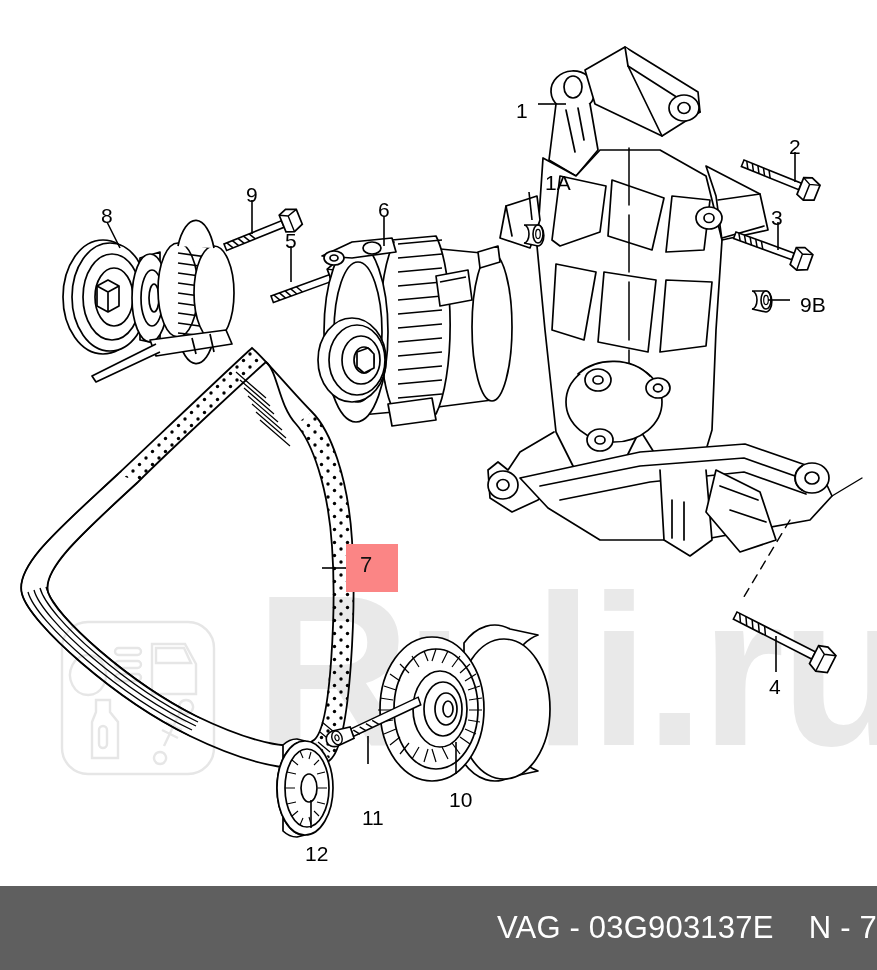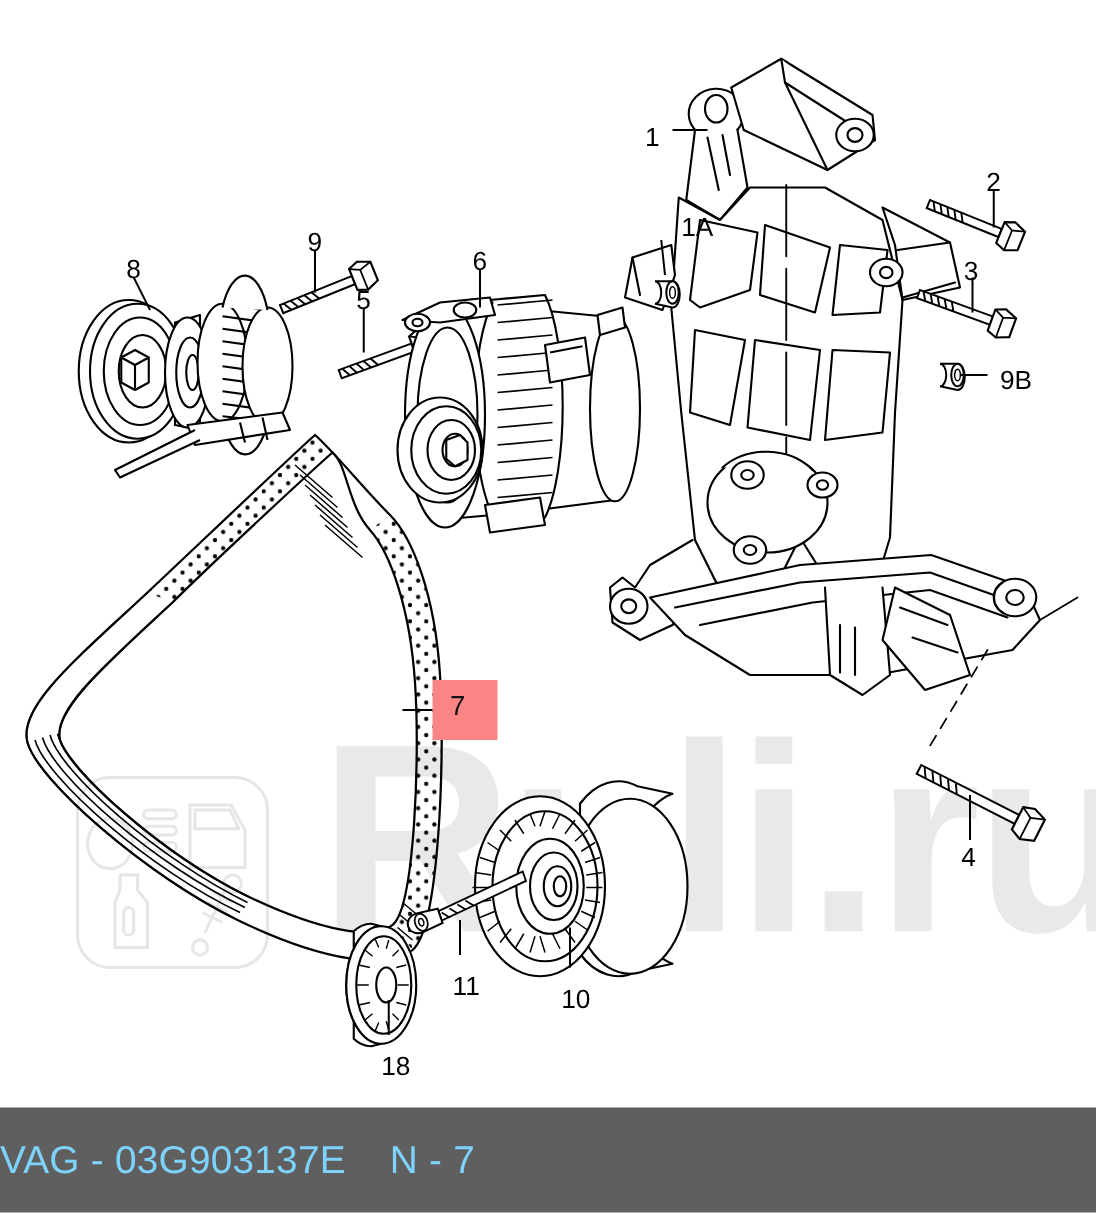--- a/index.html
+++ b/index.html
@@ -25,22 +25,22 @@
     background:#fb8585;
   }
   #hl7 .num{
     position:absolute;left:14px;top:10px;
     font-size:22px;color:#111;line-height:1;
   }
 
   
   #footer{
     position:absolute;left:0;bottom:0;width:877px;height:84px;
-    background:#5f5f5f;color:#7dd3fc;
-    display:flex;align-items:center;justify-content:flex-start;
+    background:#5f5f5f;color:#ffffff;
+    display:flex;align-items:center;justify-content:flex-end;
   }
   #footer .ftxt{
     font-size:31px;letter-spacing:.2px;
     font-family:"Liberation Sans","DejaVu Sans",sans-serif;
     white-space:pre;
   }
 </style>
 </head>
 <body>
 
@@ -368,22 +368,22 @@
   <div class="callout" style="left:545px;top:172px">1A</div>
   <div class="callout" style="left:789px;top:136px">2</div>
   <div class="callout" style="left:771px;top:207px">3</div>
   <div class="callout" style="left:800px;top:294px">9B</div>
   <div class="callout" style="left:769px;top:676px">4</div>
   <div class="callout" style="left:285px;top:230px">5</div>
   <div class="callout" style="left:378px;top:199px">6</div>
   <div class="callout" style="left:101px;top:205px">8</div>
   <div class="callout" style="left:246px;top:184px">9</div>
   <div class="callout" style="left:449px;top:789px">10</div>
-  <div class="callout" style="left:362px;top:779px">11</div>
-  <div class="callout" style="left:305px;top:843px">18</div>
+  <div class="callout" style="left:362px;top:807px">11</div>
+  <div class="callout" style="left:305px;top:843px">12</div>
 
   <div id="hl7">
     <span class="num">7</span>
   </div>
 
 </div>
 
 <div id="footer">
   <span class="ftxt">VAG - 03G903137E    N - 7</span>
 </div>

